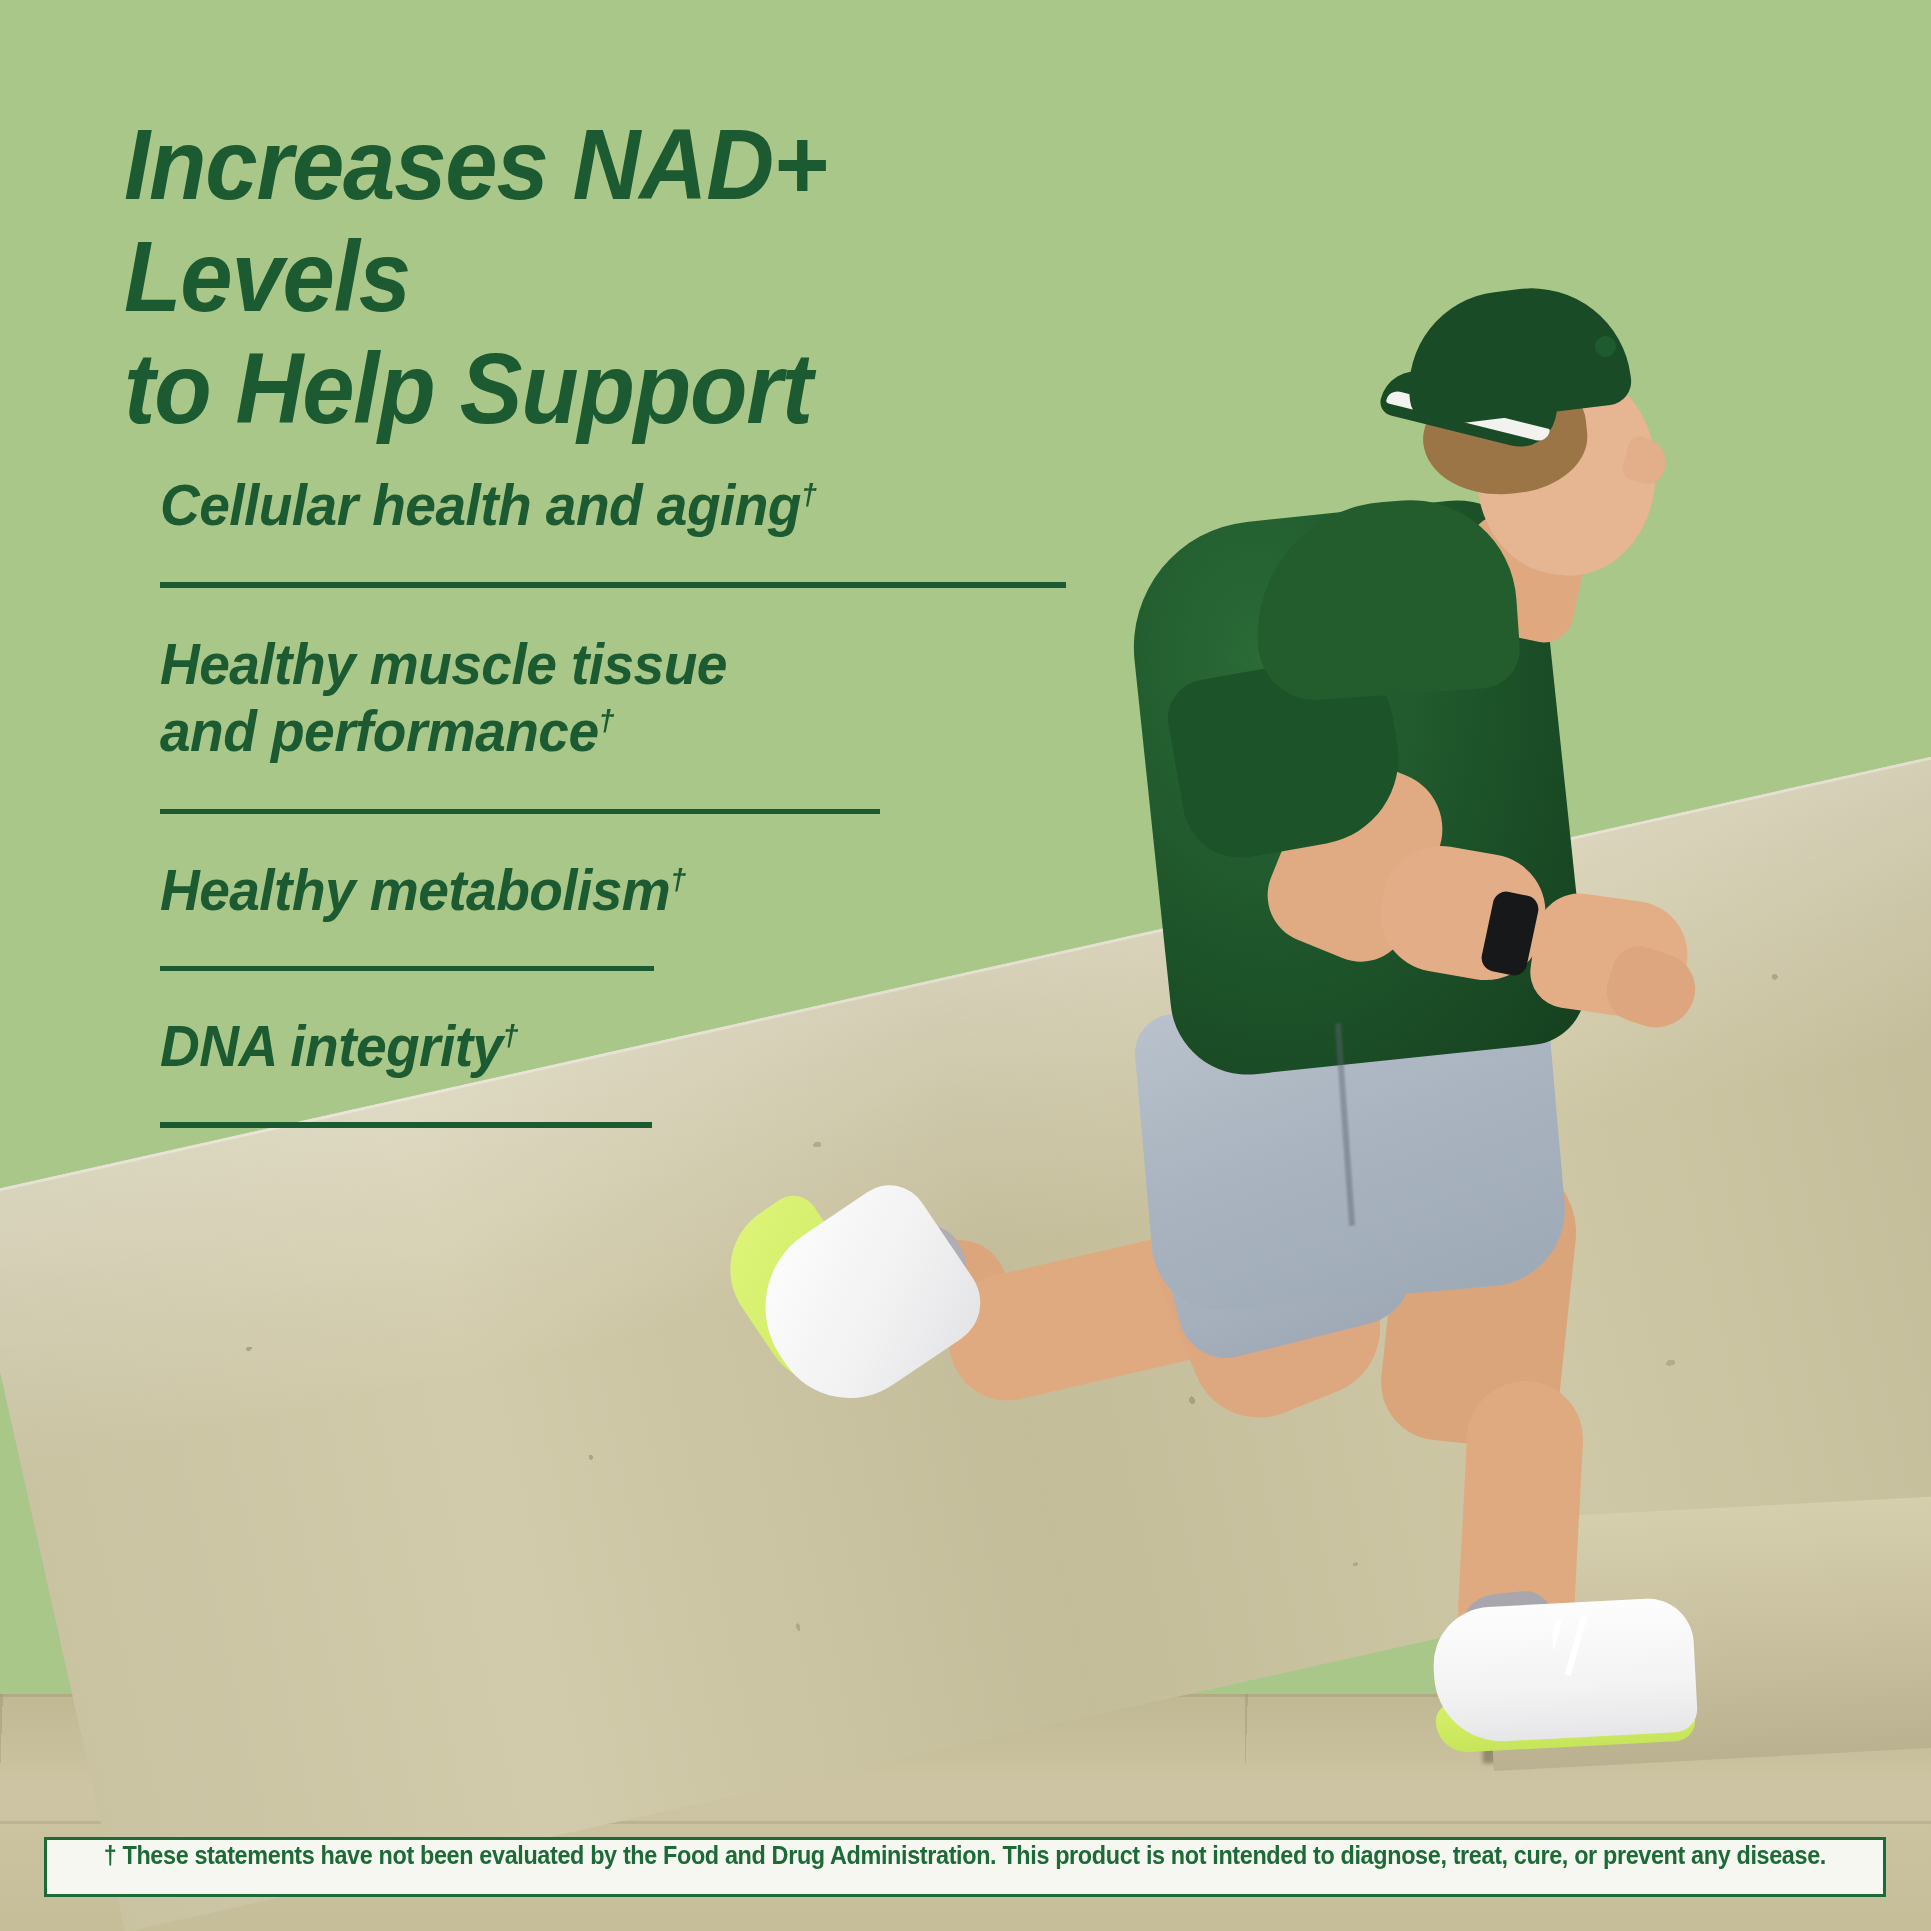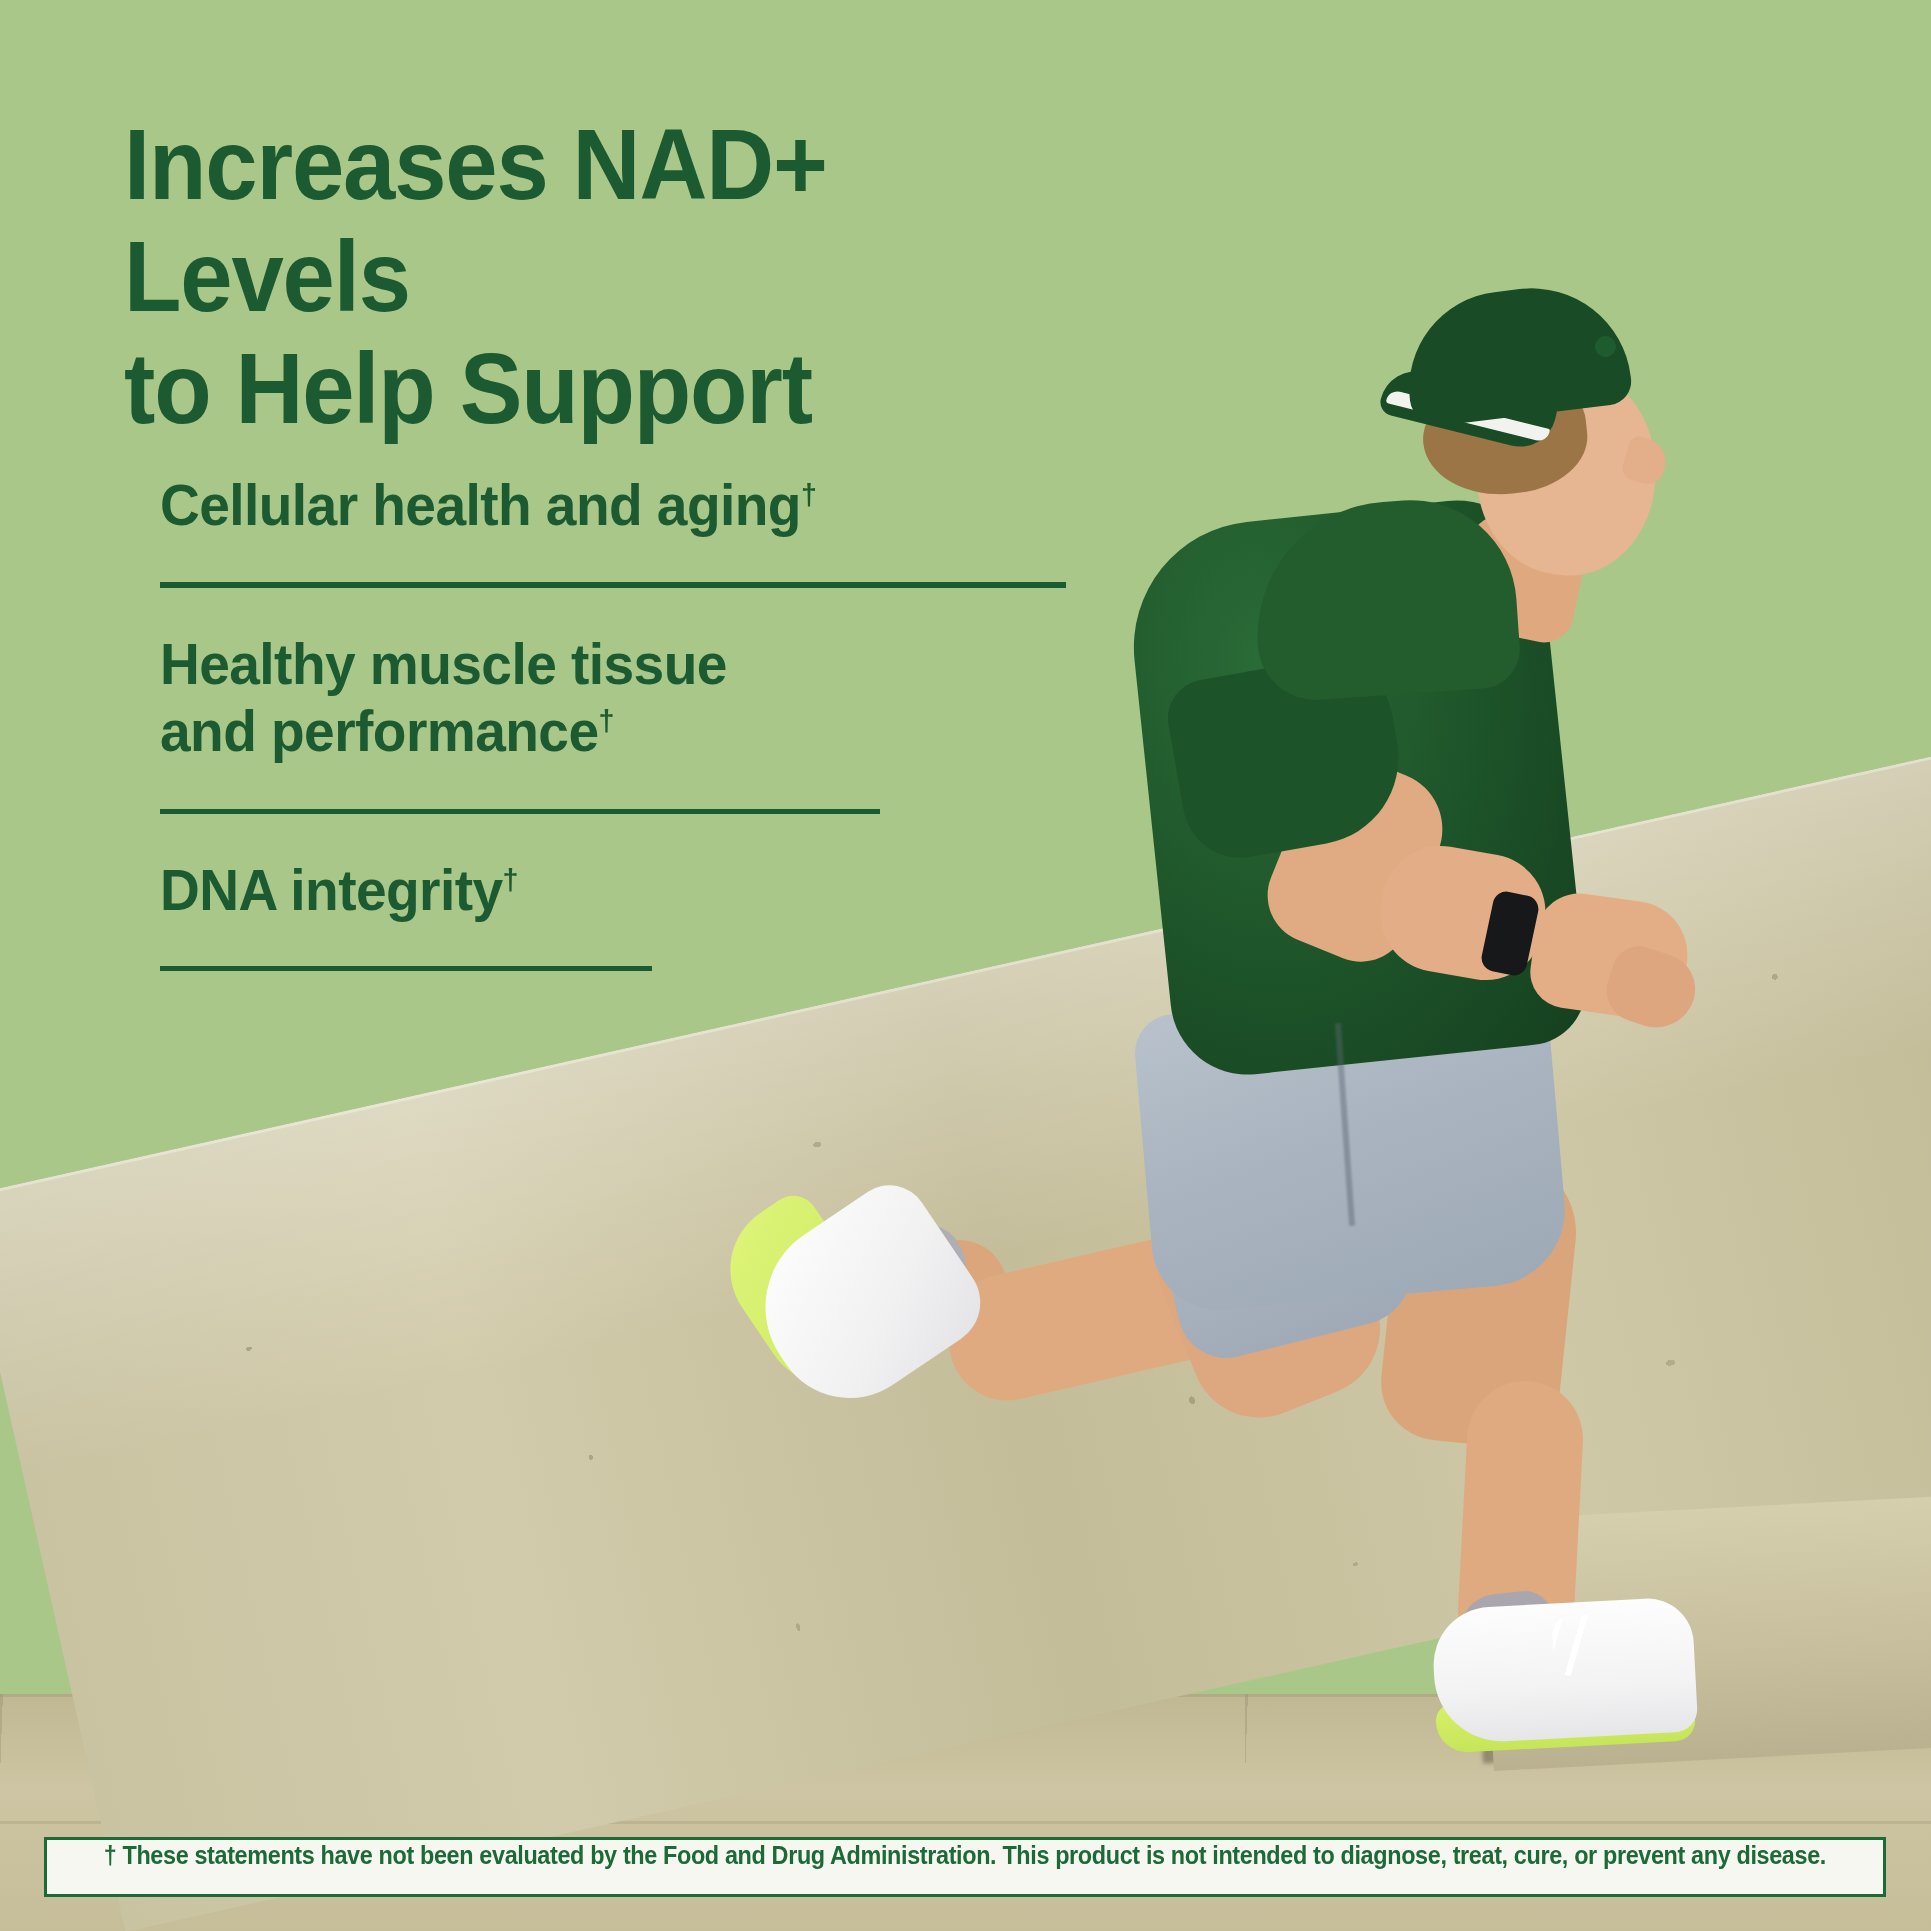--- a/index.html
+++ b/index.html
@@ -405,20 +405,21 @@
   }
 
   
   .content {
     position: absolute;
     left: 0; top: 0;
     width: 1139px;
     height: 1931px;
     z-index: 20;
     pointer-events: none;
+    font-style: italic;
   }
   .content > * { pointer-events: auto; }
 
   .headline {
     position: absolute;
     left: 124px;
     top: 108px;
     width: 1023px;
     margin: 0;
     color: #1c5a31;
@@ -556,20 +557,24 @@
         <p class="benefit-text"><span>Cellular health and aging</span><sup>†</sup></p>
         <hr class="divider">
       </div>
 
       <div class="benefit-row r1">
         <p class="benefit-text"><span>Healthy muscle tissue
 and performance</span><sup>†</sup></p>
         <hr class="divider">
       </div>
 
+      <div class="benefit-row r2">
+        <p class="benefit-text"><span>Healthy metabolism</span><sup>†</sup></p>
+        <hr class="divider">
+      </div>
 
       <div class="benefit-row r3">
         <p class="benefit-text"><span>DNA integrity</span><sup>†</sup></p>
         <hr class="divider">
       </div>
 
 
     </div>
   </div>
 

